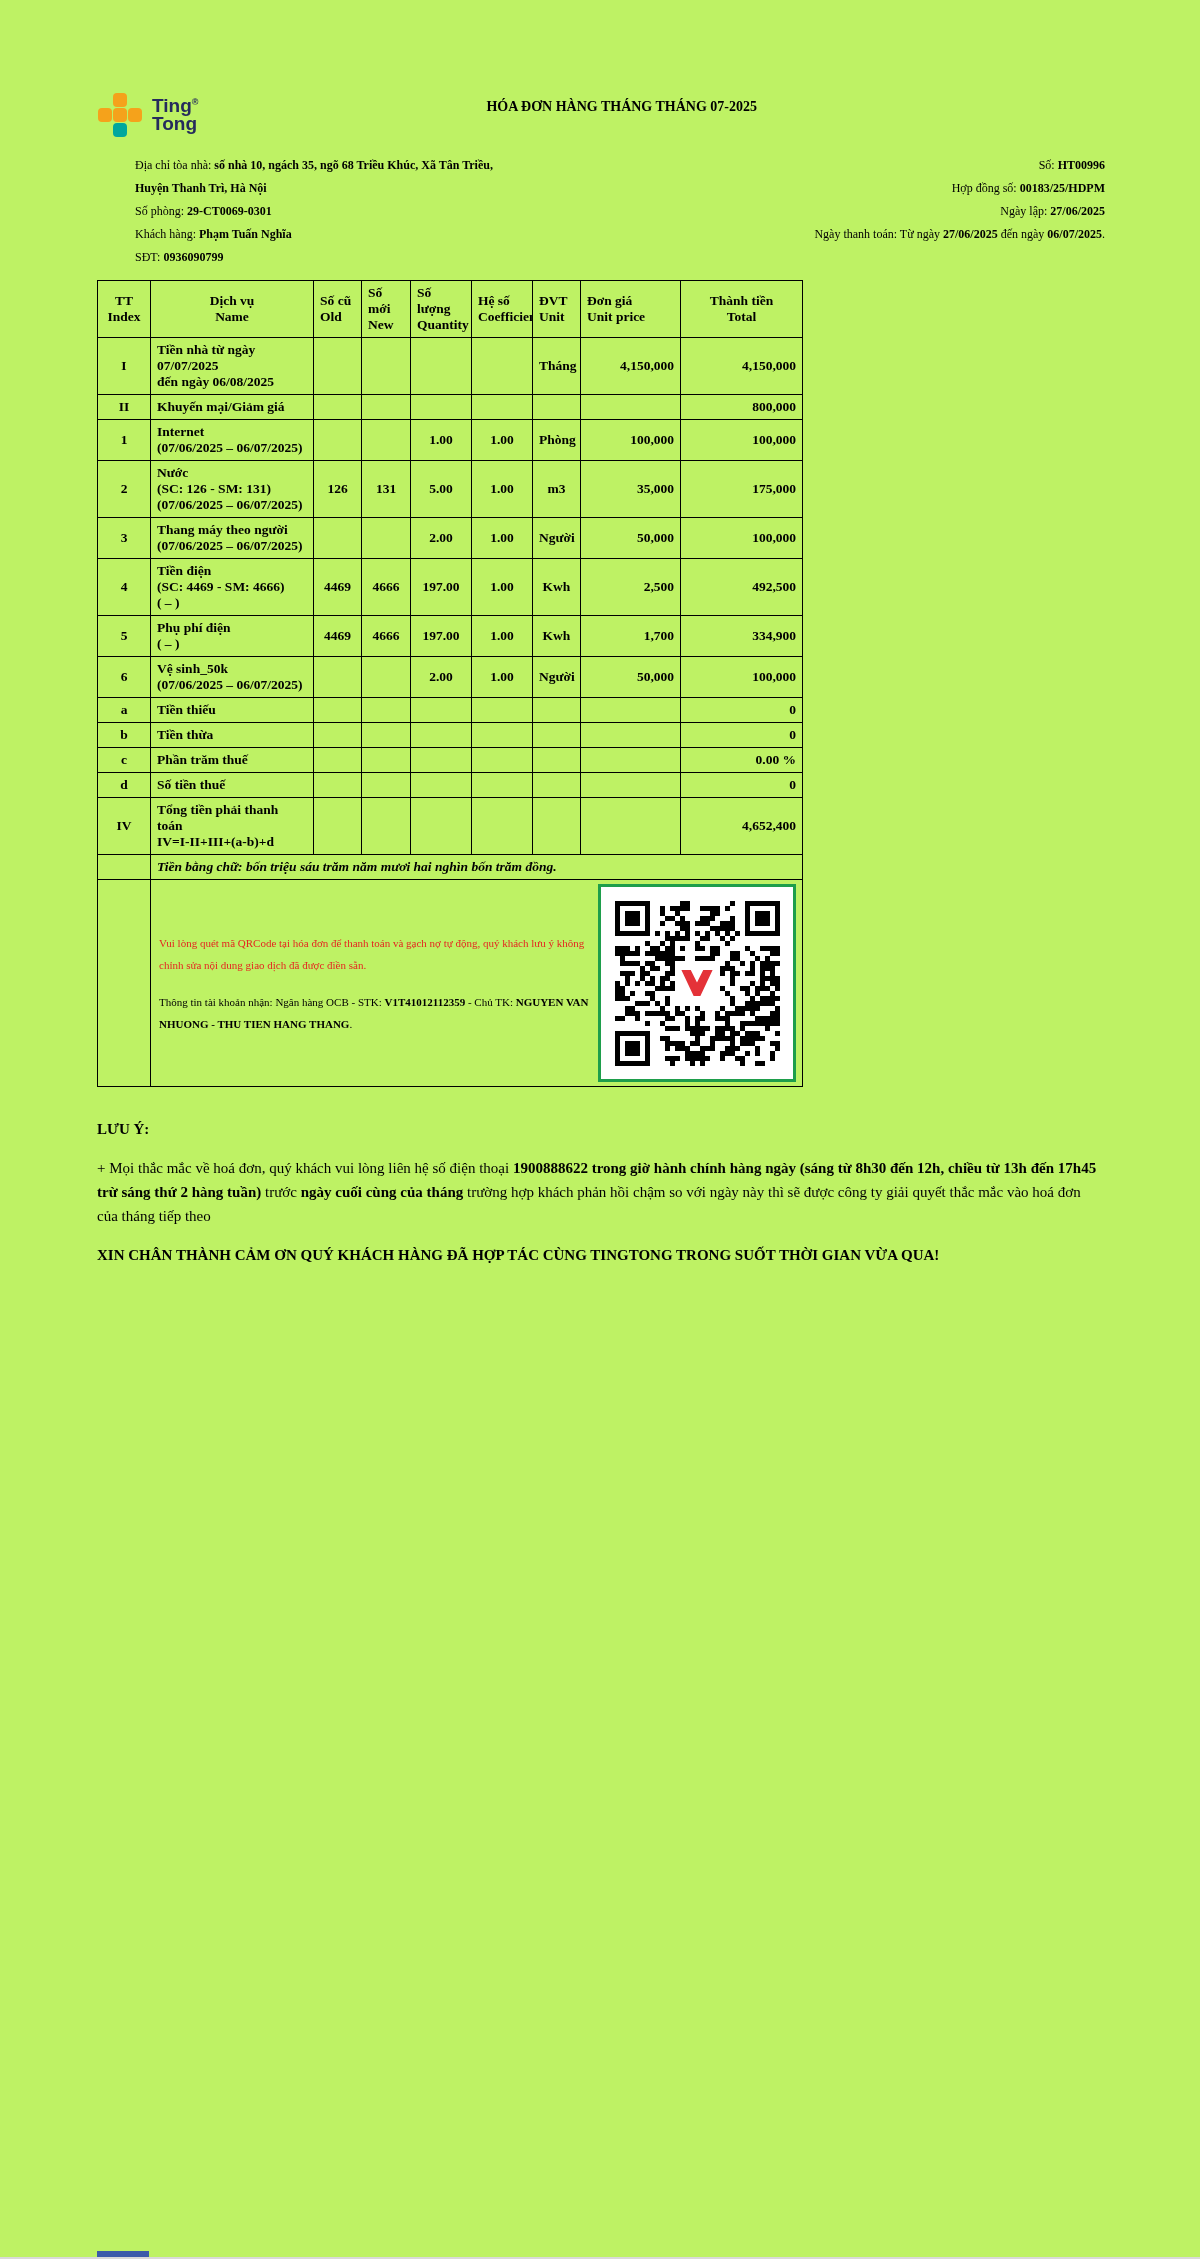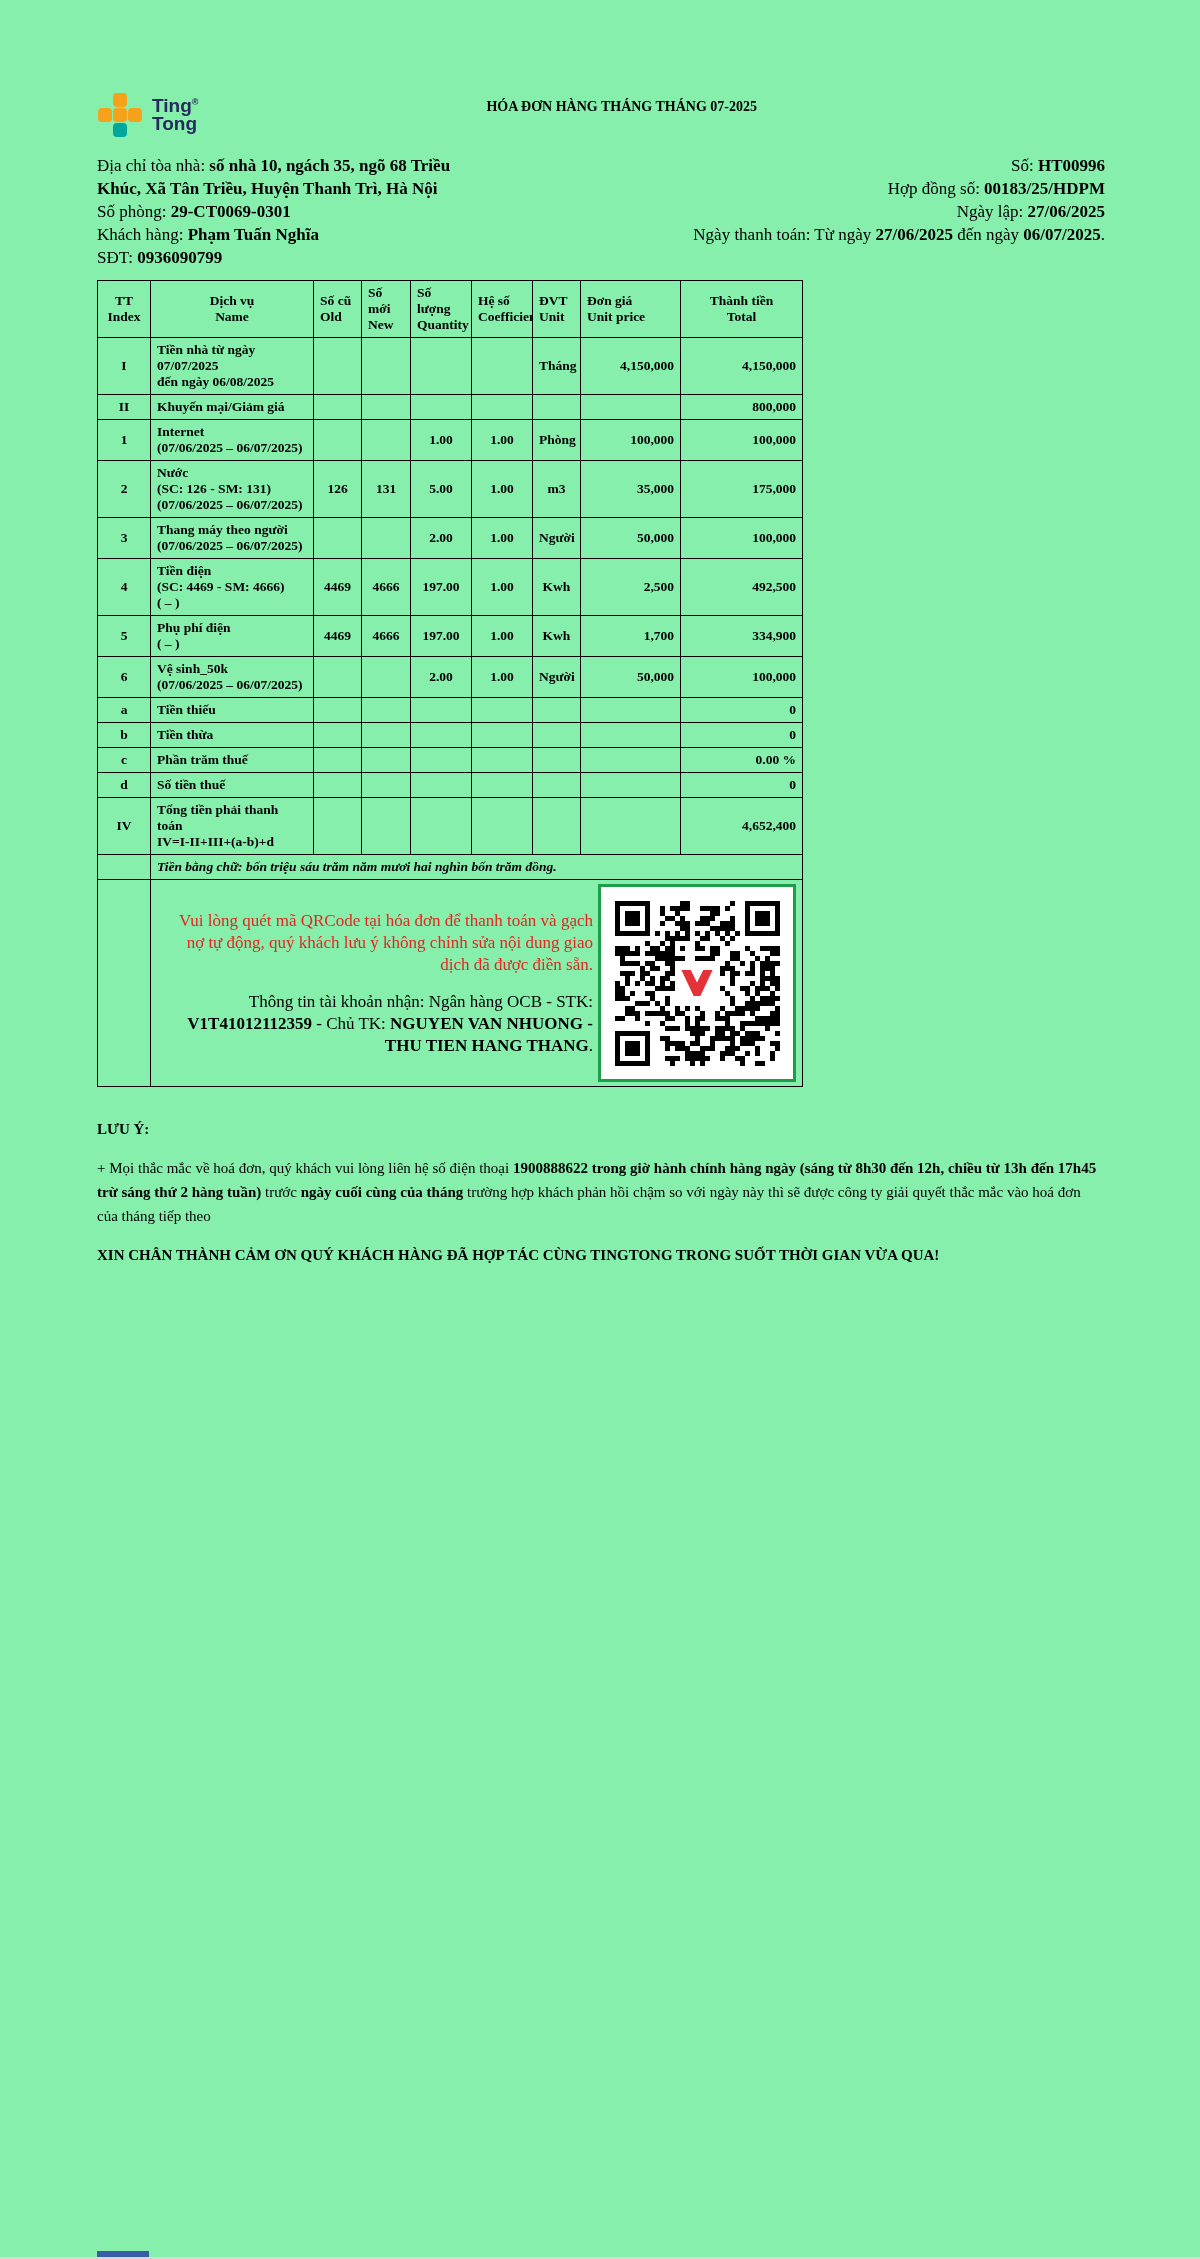--- a/index.html
+++ b/index.html
@@ -6,59 +6,59 @@
     --accent-orange:#F5A21B;
     --accent-teal:#00A79D;
     --logo-navy:#252B5C;
     --warning-red:#E52620;
     --qr-border-green:#1E9E4B;
     --qr-logo-red:#E43238;
   }
   *{box-sizing:border-box;margin:0;padding:0;}
   html,body{background:#ffffff;}
   .page{
-    position:relative;width:1200px;height:2259px;background:#86efac;
+    position:relative;width:1200px;height:2259px;background:#bef264;
     font-family:"Liberation Serif", serif;color:#000;overflow:hidden;
   }
   .content{position:absolute;left:97px;top:92px;width:1008px;}
 
   
   .header{position:relative;height:60px;}
   .logo{display:flex;align-items:center;gap:9px;width:max-content;}
   .logo-icon svg{display:block;}
   .logo-text{display:flex;flex-direction:column;font-family:"Liberation Sans", sans-serif;
     font-weight:bold;font-size:19px;line-height:18px;color:var(--logo-navy);}
   .logo-text .reg{font-size:9px;vertical-align:super;line-height:0;}
   .doc-title{position:absolute;top:2px;right:348px;width:288px;text-align:right;
     font-size:14px;font-weight:bold;line-height:25px;}
 
   
   .info{display:flex;justify-content:space-between;margin-top:2px;}
   .info-left{width:398px;}
   .info-right{width:440px;text-align:right;}
-  .info-line{font-size:17px;line-height:23px;}
+  .info-line{font-size:12px;line-height:23px;margin-left:38px;}
   .b{font-weight:bold;}
   .it{font-style:italic;}
 
   
   table.invoice{border-collapse:collapse;margin-top:11px;table-layout:fixed;padding-left:32px;}
   .invoice th,.invoice td{border:1px solid #000;font-size:13.5px;font-weight:bold;
     padding:4px 6px;line-height:16px;vertical-align:middle;overflow:hidden;}
   .invoice th{text-align:left;}
   .invoice th.h-center{text-align:center;}
   .c-index{text-align:center;}
   .c-name{text-align:left;}
   .c-old,.c-new,.c-qty,.c-coef,.c-unit{text-align:center;}
   .c-price,.c-total{text-align:right;}
   .amount-cell{font-weight:normal;font-size:14px;padding-left:8px;}
 
   
   .qr-cell{padding:6px 6px;}
   .qr-cell-inner{display:flex;align-items:center;justify-content:space-between;min-height:192px;}
-  .qr-text{width:434px;font-weight:normal;font-size:17px;line-height:22px;margin-left:2px;text-align:right;}
+  .qr-text{width:434px;font-weight:normal;font-size:11px;line-height:22px;margin-left:2px;}
   .qr-text p + p{margin-top:15px;font-family:Liberation Serif, serif;}
   .warning{color:var(--warning-red);}
   .qr-box{position:relative;width:198px;height:198px;border:3px solid var(--qr-border-green);
     background:#fff;display:flex;align-items:center;justify-content:center;flex:none;}
   .qr-logo{position:absolute;left:50%;top:50%;transform:translate(-50%,-50%);
     background:#fff;padding:1px 3px;line-height:0;}
 
   
   .footer{margin-top:30px;font-size:15px;line-height:24px;width:1008px;}
   .footer-heading{font-weight:bold;}

